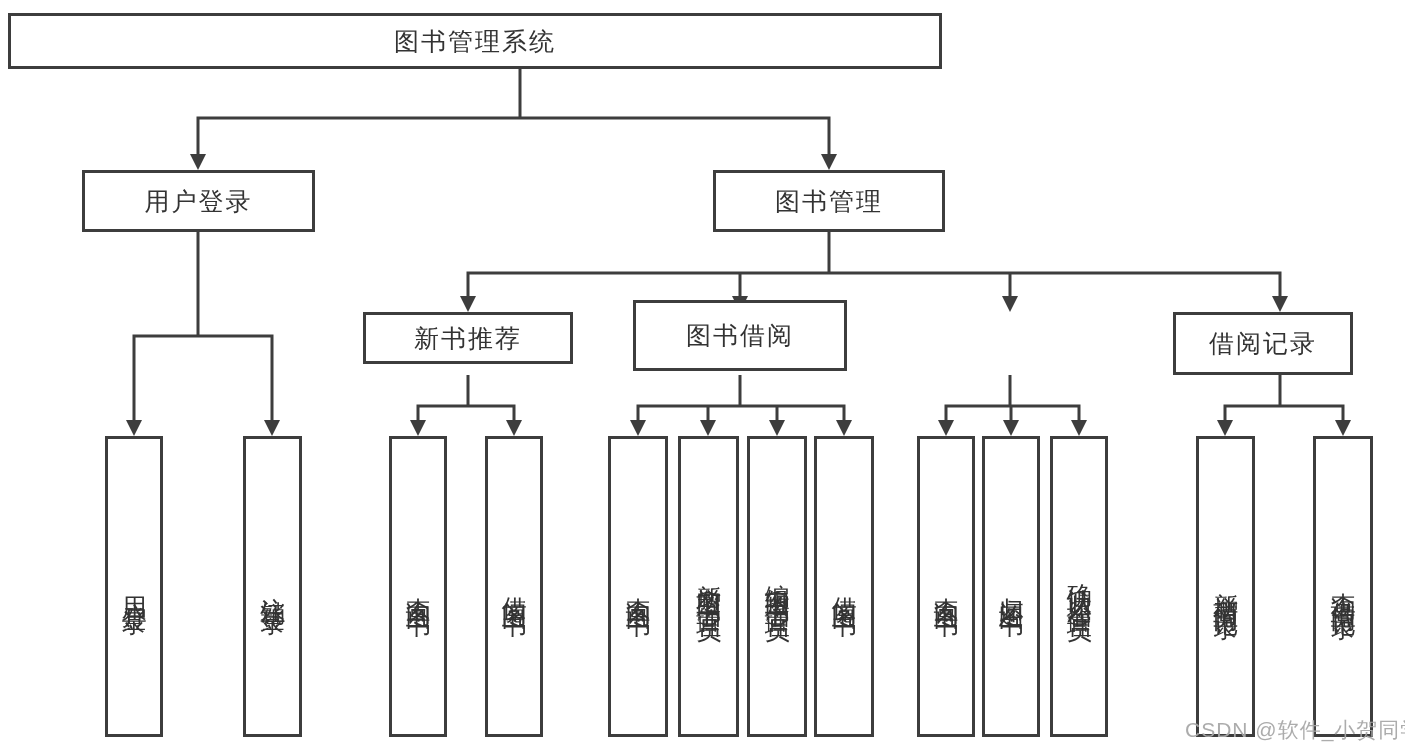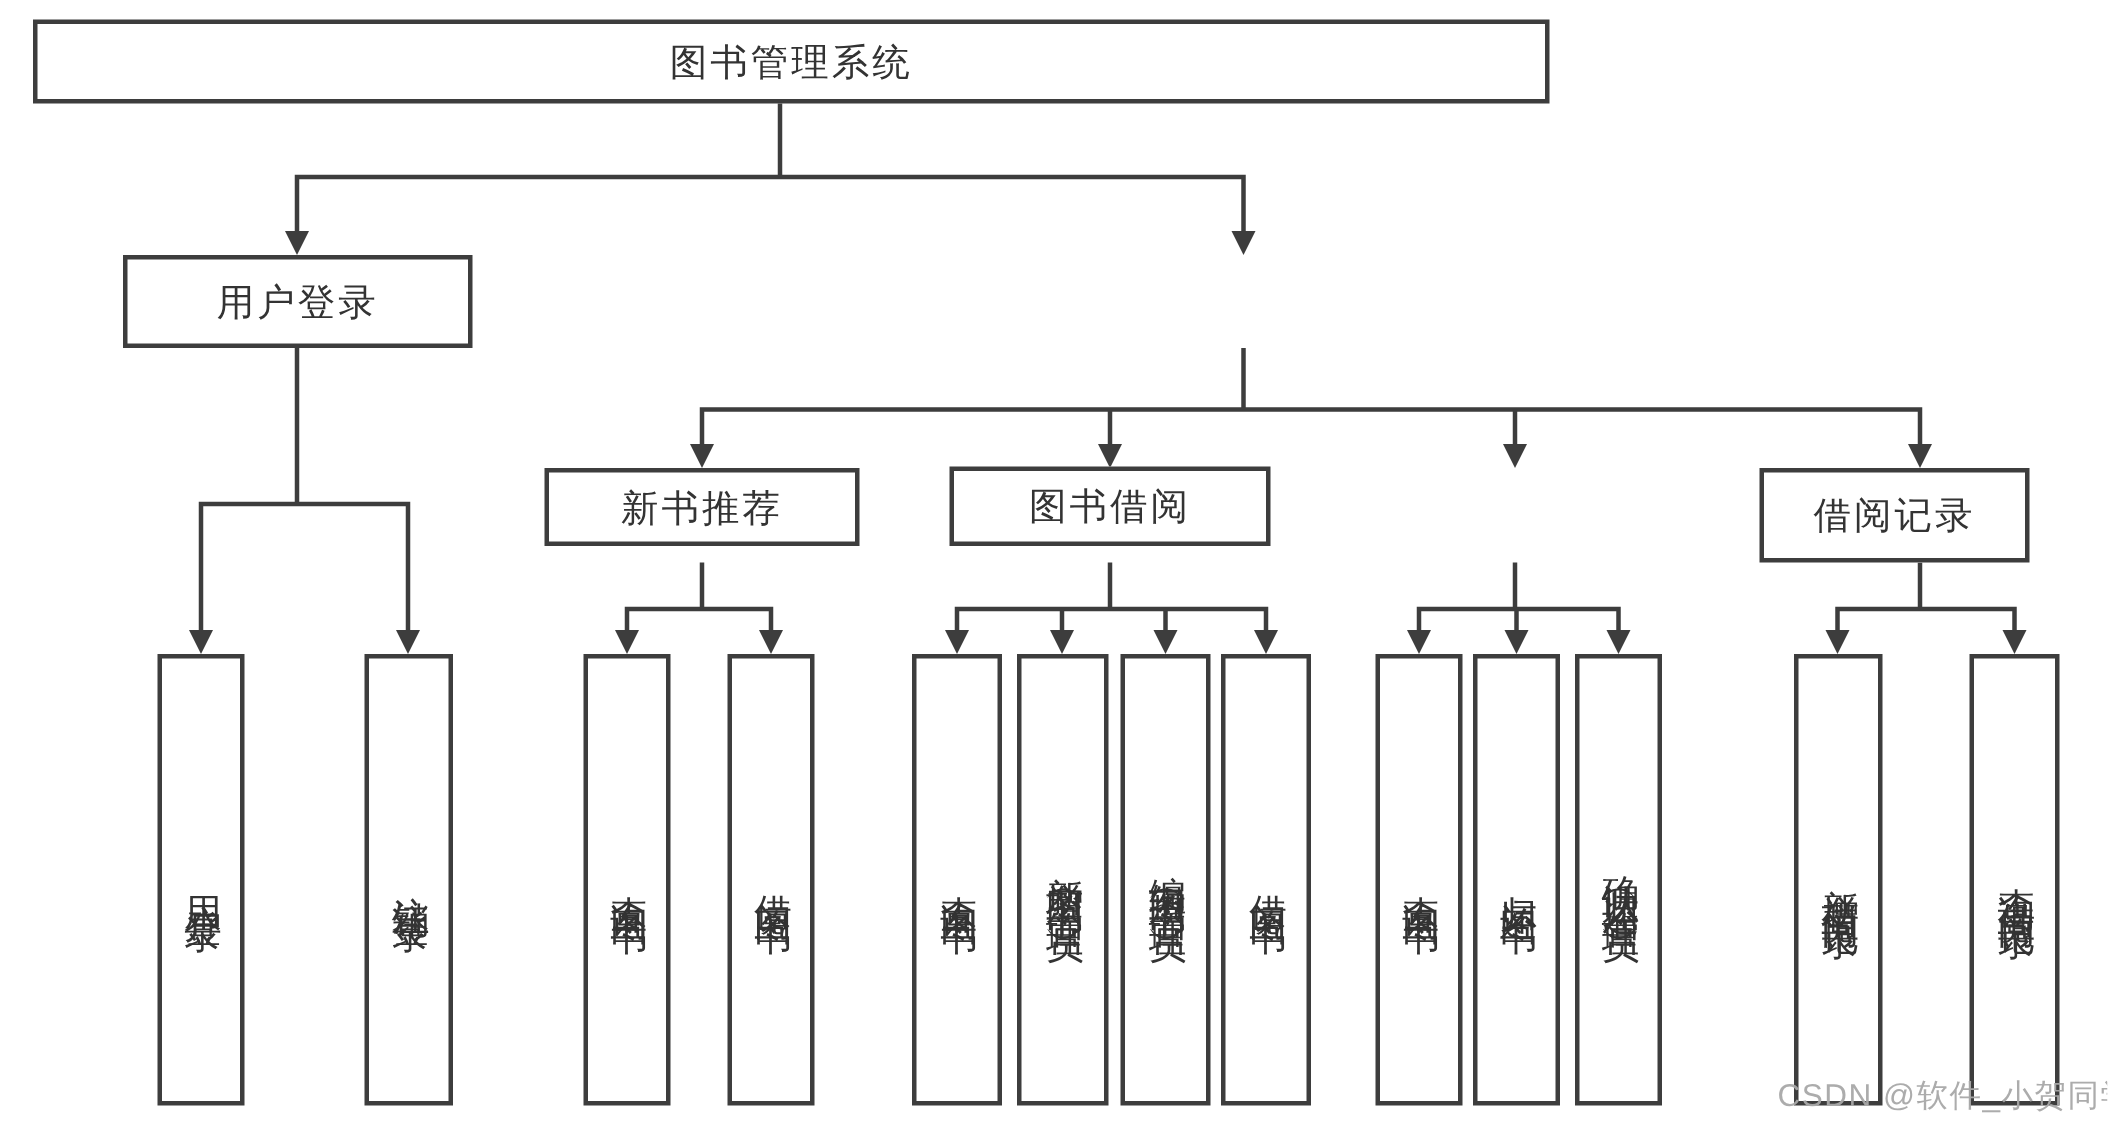--- a/index.html
+++ b/index.html
@@ -101,32 +101,35 @@
       <polygon points="769,420 785,420 777,436"></polygon>
       <polygon points="836,420 852,420 844,436"></polygon>
       <polygon points="938,420 954,420 946,436"></polygon>
       <polygon points="1003,420 1019,420 1011,436"></polygon>
       <polygon points="1071,420 1087,420 1079,436"></polygon>
       <polygon points="1217,420 1233,420 1225,436"></polygon>
       <polygon points="1335,420 1351,420 1343,436"></polygon>
     </g>
   </svg>
 
-  <div class="box" style="left:22px;top:13px;width:1011px;height:56px">
+  <div class="box" style="left:8px;top:13px;width:934px;height:56px">
     <span class="hlabel">图书管理系统</span>
   </div>
 
   <div class="box" style="left:82px;top:170px;width:233px;height:62px">
     <span class="hlabel">用户登录</span>
   </div>
+  <div class="box" style="left:713px;top:170px;width:232px;height:62px">
+    <span class="hlabel">图书管理</span>
+  </div>
 
   <div class="box" style="left:363px;top:312px;width:210px;height:52px">
     <span class="hlabel">新书推荐</span>
   </div>
-  <div class="box" style="left:633px;top:311px;width:214px;height:53px">
+  <div class="box" style="left:633px;top:300px;width:214px;height:71px">
     <span class="hlabel">图书借阅</span>
   </div>
   <div class="box" style="left:1173px;top:312px;width:180px;height:63px">
     <span class="hlabel">借阅记录</span>
   </div>
 
   <div class="box" style="left:105px;top:436px;width:58px;height:301px">
     <span class="vlabel">用户登录</span>
   </div>
   <div class="box" style="left:243px;top:436px;width:59px;height:301px">

